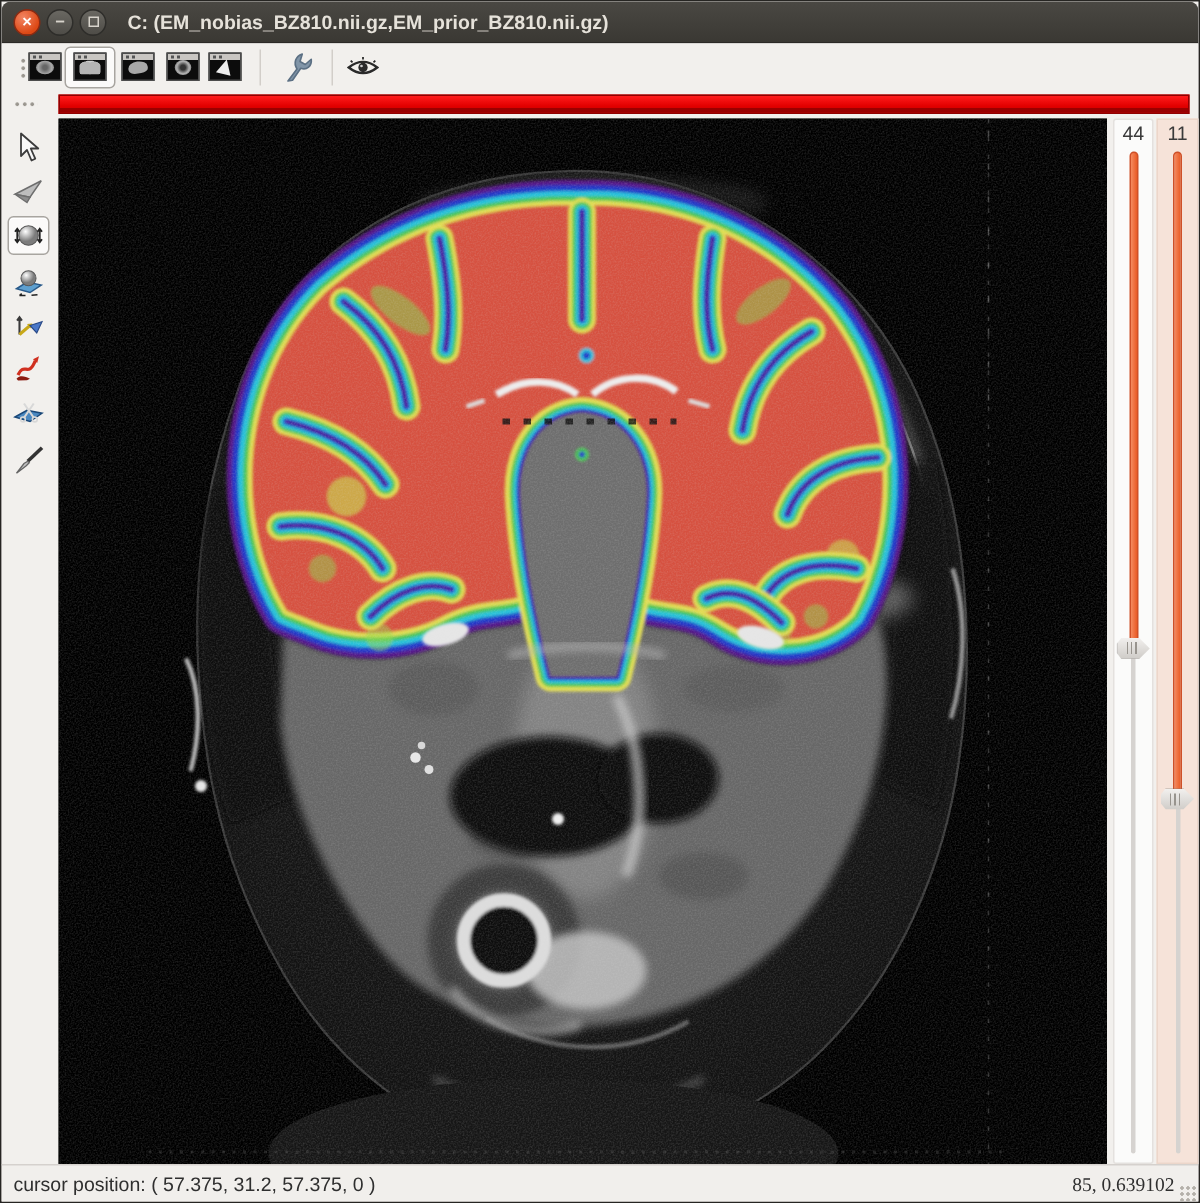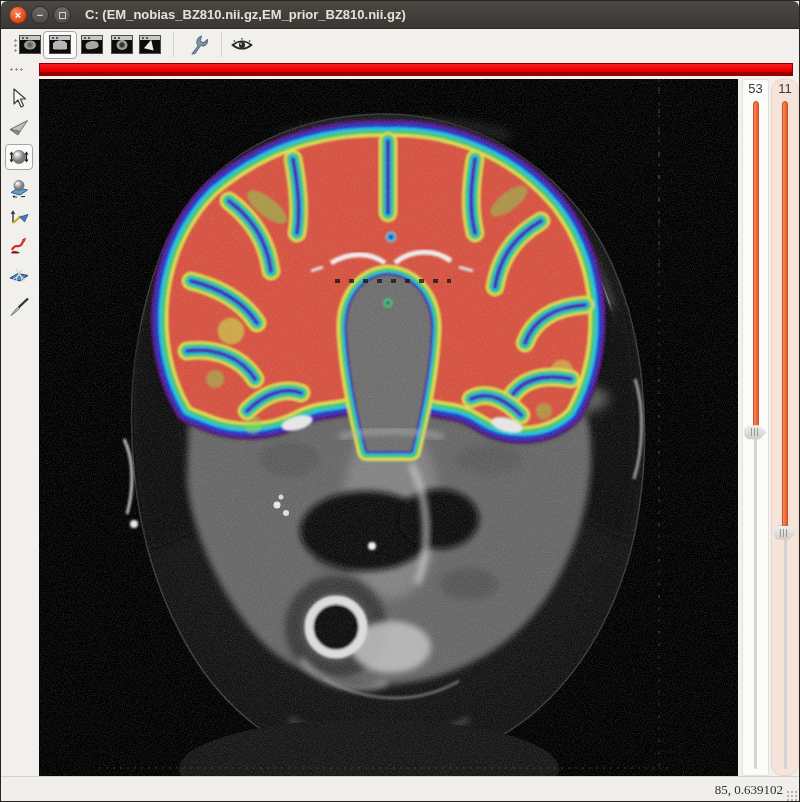--- a/index.html
+++ b/index.html
@@ -60,21 +60,21 @@
   .np{stroke:#541688;stroke-width:2;}
   .sy{stroke:#e3df52;stroke-width:18;} .sg{stroke:#46c554;stroke-width:13;}
   .sc{stroke:#27c3dc;stroke-width:8.5;} .sb{stroke:#2439c8;stroke-width:4.5;}
   .sp{stroke:#541688;stroke-width:1.8;}
   
   .rpanel{position:absolute;left:737px;top:78px;width:63px;height:697px;background:#f2f0ed;}
   .scol{position:absolute;top:0;height:697px;}
   .scol .slab{position:absolute;top:1px;left:0;right:0;text-align:center;
     font-size:13px;color:#3a3a3a;}
   .scol.c0{left:4px;width:27px;background:#fbfbfa;border:1px solid #e4e1de;border-radius:2px;}
-  .scol.c1{left:33px;width:28px;background:#f6e3d9;border:1px solid #ecd6ca;border-radius:11px;}
+  .scol.c1{left:33px;width:28px;background:#f6e3d9;border:1px solid #ecd6ca;border-radius:0;}
   .tarea{position:absolute;left:0;right:0;top:21px;bottom:6px;}
   .tgray{position:absolute;left:calc(50% - 1.5px);width:3px;top:0;bottom:0;
     background:#d6d3d0;border-radius:2px;}
   .tfill{position:absolute;left:calc(50% - 3px);width:6px;top:0;
     background:linear-gradient(90deg,#f58a5f,#e95b25);
     border:1px solid #cf5028;border-radius:3px;}
   .handle{position:absolute;left:50%;width:22px;height:14px;margin-left:-11px;
     transform:translateY(-50%);
     background:linear-gradient(#f2f0ee,#cfccc8);
     clip-path:polygon(0% 28%,14% 0%,68% 0%,100% 50%,68% 100%,14% 100%,0% 72%);
@@ -418,21 +418,21 @@
       <line x1="620" y1="300" x2="620" y2="560" stroke="#5a5a5a" stroke-width="1" stroke-dasharray="2 34" opacity="0.6"></line>
 
       <line x1="60" y1="689" x2="630" y2="689" stroke="#555" stroke-width="2" stroke-dasharray="2 5" opacity="0.35"></line>
 
       <rect x="0" y="0" width="699" height="697" filter="url(#fnoise)" opacity="0.5"></rect>
     </svg>
   </div>
 
   <div class="rpanel">
     <div class="scol c0">
-      <div class="slab">53</div>
+      <div class="slab">44</div>
       <div class="tarea">
         <div class="tgray"></div>
         <div class="tfill" style="height: 49.6%;"></div>
         <div class="handle" style="top: 49.6%;">
           <span class="hgrip"></span>
         </div>
       </div>
     </div>
     <div class="scol c1">
       <div class="slab">11</div>
@@ -440,17 +440,18 @@
         <div class="tgray"></div>
         <div class="tfill" style="height: 64.6%;"></div>
         <div class="handle" style="top: 64.6%;">
           <span class="hgrip"></span>
         </div>
       </div>
     </div>
   </div>
 
   <div class="status">
+    <span class="lft">cursor position: ( 57.375, 31.2, 57.375, 0 )</span>
     <span class="rgt">85, 0.639102</span>
     <span class="resize-grip"></span>
   </div>
 
 </div>
 
 </body></html>

